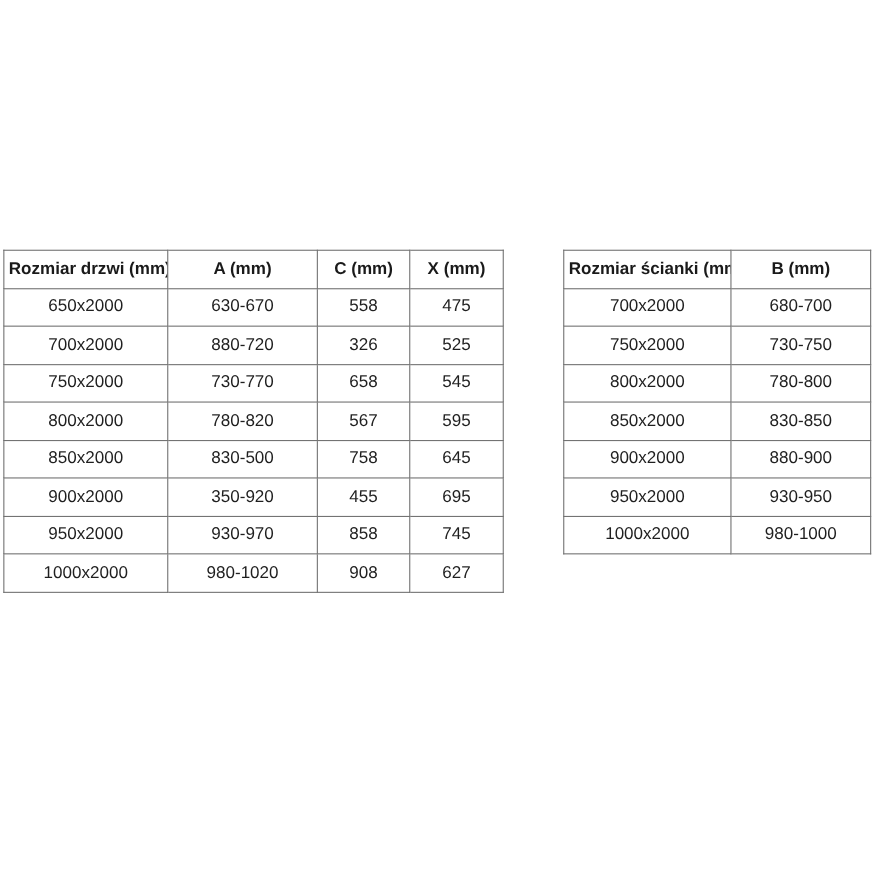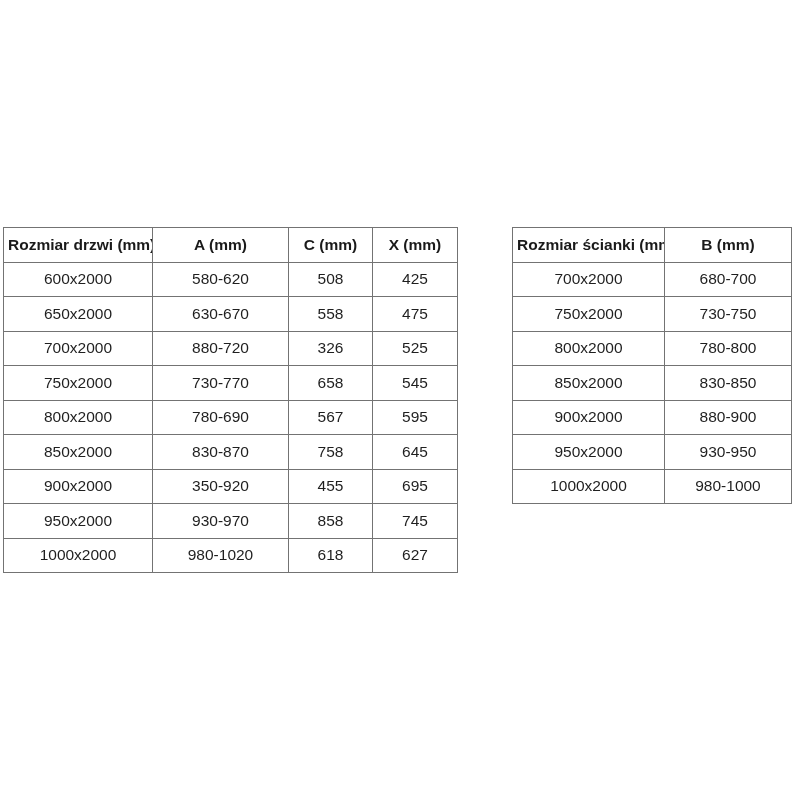--- a/index.html
+++ b/index.html
@@ -64,71 +64,65 @@
       <thead>
         <tr>
           <th>Rozmiar drzwi (mm)</th>
           <th>A (mm)</th>
           <th>C (mm)</th>
           <th>X (mm)</th>
         </tr>
       </thead>
       <tbody>
         <tr>
-          <td>600x2000</td>
-          <td>580-620</td>
-          <td>508</td>
-          <td>425</td>
-        </tr>
-        <tr>
           <td>650x2000</td>
           <td>630-670</td>
           <td>558</td>
           <td>475</td>
         </tr>
         <tr>
           <td>700x2000</td>
           <td>880-720</td>
           <td>326</td>
           <td>525</td>
         </tr>
         <tr>
           <td>750x2000</td>
           <td>730-770</td>
           <td>658</td>
           <td>545</td>
         </tr>
         <tr>
           <td>800x2000</td>
-          <td>780-690</td>
+          <td>780-820</td>
           <td>567</td>
           <td>595</td>
         </tr>
         <tr>
           <td>850x2000</td>
-          <td>830-870</td>
+          <td>830-500</td>
           <td>758</td>
           <td>645</td>
         </tr>
         <tr>
           <td>900x2000</td>
           <td>350-920</td>
           <td>455</td>
           <td>695</td>
         </tr>
         <tr>
           <td>950x2000</td>
           <td>930-970</td>
           <td>858</td>
           <td>745</td>
         </tr>
         <tr>
           <td>1000x2000</td>
           <td>980-1020</td>
-          <td>618</td>
+          <td>908</td>
           <td>627</td>
         </tr>
       </tbody>
     </table>
 
   <table class="spec" id="wall-table">
       <colgroup>
         <col style="width: 152px;">
         <col style="width: 127px;">
       </colgroup>

